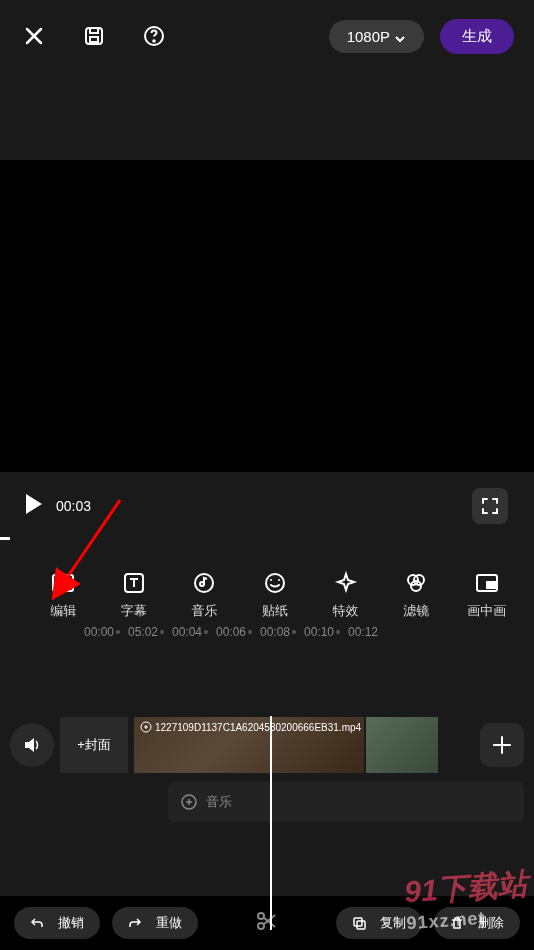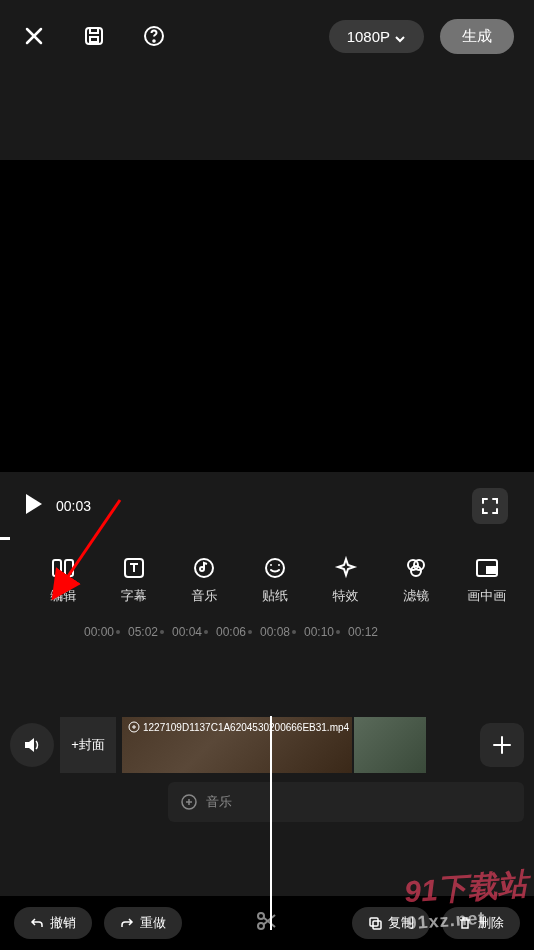--- a/index.html
+++ b/index.html
@@ -6,58 +6,58 @@
 body { width: 534px; height: 950px; background: #1a1a1a; font-family: -apple-system, sans-serif; color: #fff; overflow: hidden; position: relative; }
 
 .top-bar { height: 72px; display: flex; align-items: center; padding: 0 20px; background: #1a1a1a; }
 .top-left { display: flex; gap: 32px; align-items: center; }
 .top-right { margin-left: auto; display: flex; gap: 16px; align-items: center; }
 
 .icon-btn { width: 28px; height: 28px; display: flex; align-items: center; justify-content: center; cursor: pointer; color: #fff; }
 .icon-btn svg { width: 24px; height: 24px; }
 
 .resolution-btn { background: #3a3a3a; border-radius: 20px; padding: 8px 18px; font-size: 15px; display: flex; align-items: flex-end; gap: 4px; cursor: pointer; }
-.generate-btn { background: #737373; border-radius: 20px; padding: 8px 22px; font-size: 15px; cursor: pointer; color: #fff; font-weight: 500; }
+.generate-btn { background: #4c1d95; border-radius: 20px; padding: 8px 22px; font-size: 15px; cursor: pointer; color: #fff; font-weight: 500; }
 
 .preview-dark { width: 100%; height: 88px; background: #1a1a1a; }
 .preview-area { width: 100%; height: 312px; background: #000; }
 .preview-controls { height: 68px; background: #1a1a1a; display: flex; align-items: center; padding: 0 26px; position: relative; }
 .play-btn { margin-right: 12px; cursor: pointer; }
 .time-text { font-size: 14px; color: #fff; }
 .fullscreen-btn { margin-left: auto; width: 36px; height: 36px; background: #333; border-radius: 8px; display: flex; align-items: center; justify-content: center; cursor: pointer; }
 .preview-indicator { position: absolute; bottom: 0; left: 0; width: 10px; height: 3px; background: #fff; }
 
-.tools-row { height: 80px; display: flex; padding: 0 12px; align-items: center; margin-left: 16px; }
+.tools-row { height: 80px; display: flex; padding: 0 12px; align-items: flex-end; margin-left: 16px; }
 .tool-item { flex: 1; display: flex; flex-direction: column; align-items: center; gap: 6px; cursor: pointer; }
 .tool-item svg { width: 26px; height: 26px; }
 .tool-item span { font-size: 13px; color: #ddd; }
 
 .time-ruler { height: 24px; display: flex; align-items: center; font-size: 12px; color: #888; overflow: hidden; padding-left: 84px; }
 .time-ruler .tick { flex-shrink: 0; width: 60px; text-align: left; position: relative; }
 .time-ruler .dot { flex-shrink: 0; width: 4px; height: 4px; background: #555; border-radius: 50%; margin: 0 8px 0 -28px; }
 
 .timeline-area { position: relative; height: 220px; }
 
 .cover-row { display: flex; align-items: center; height: 58px; margin-top: 72px; gap: 6px; padding: 0 10px; }
 .vol-btn { width: 44px; height: 44px; background: #2a2a2a; border-radius: 22px; display: flex; align-items: center; justify-content: center; cursor: pointer; }
-.cover-btn { width: 56px; height: 56px; background: #2a2a2a; display: flex; align-items: center; justify-content: center; font-size: 13px; cursor: pointer; }
+.cover-btn { width: 68px; height: 56px; background: #2a2a2a; display: flex; align-items: center; justify-content: center; font-size: 13px; cursor: pointer; }
 .clips { flex: 1; height: 56px; display: flex; gap: 2px; overflow: hidden; position: relative; }
 .clip { height: 56px; background: linear-gradient(135deg, #4a3828 0%, #5a4838 40%, #3a2818 100%); position: relative; }
 .clip-label { position: absolute; top: 4px; left: 6px; font-size: 10px; display: flex; align-items: center; gap: 3px; color: #fff; }
 .clip-label svg { width: 12px; height: 12px; }
 .add-btn { width: 44px; height: 44px; background: #2a2a2a; border-radius: 10px; display: flex; align-items: center; justify-content: center; cursor: pointer; font-size: 24px; font-weight: 300; }
 
 .music-row { margin: 8px 10px 0 168px; height: 40px; background: #232323; border-radius: 6px; display: flex; align-items: center; padding: 0 12px; gap: 8px; cursor: pointer; }
 .music-row svg { width: 18px; height: 18px; }
 .music-row span { font-size: 13px; color: #888; }
 
 .playhead { position: absolute; left: 270px; top: 0; width: 2px; height: 214px; background: #fff; z-index: 10; }
 
 .bottom-bar { position: absolute; bottom: 0; left: 0; right: 0; height: 54px; display: flex; align-items: center; padding: 0 14px; gap: 12px; background: #000; }
-.action-btn { background: #2a2a2a; border-radius: 18px; padding: 7px 16px; font-size: 13px; display: flex; align-items: center; gap: 6px; cursor: pointer; }
+.action-btn { background: #2a2a2a; border-radius: 18px; padding: 7px 16px; font-size: 13px; display: flex; align-items: center; gap: 14px; cursor: pointer; }
 .action-btn svg { width: 14px; height: 14px; }
 .scissors { margin: 0 auto; cursor: pointer; color: #888; }
 
 .arrow-annotation { position: absolute; top: 490px; left: 50px; pointer-events: none; z-index: 50; }
 
 .watermark { position: absolute; bottom: 20px; right: 6px; opacity: 0.6; font-size: 30px; font-family: "Arial", cursive; color: #ff4466; font-style: italic; transform: rotate(-4deg); pointer-events: none; font-weight: bold; }
 .watermark .sub { font-size: 18px; color: #fff; display: block; font-style: normal; letter-spacing: 1px; }
 </style>
 </head>
 <body>

